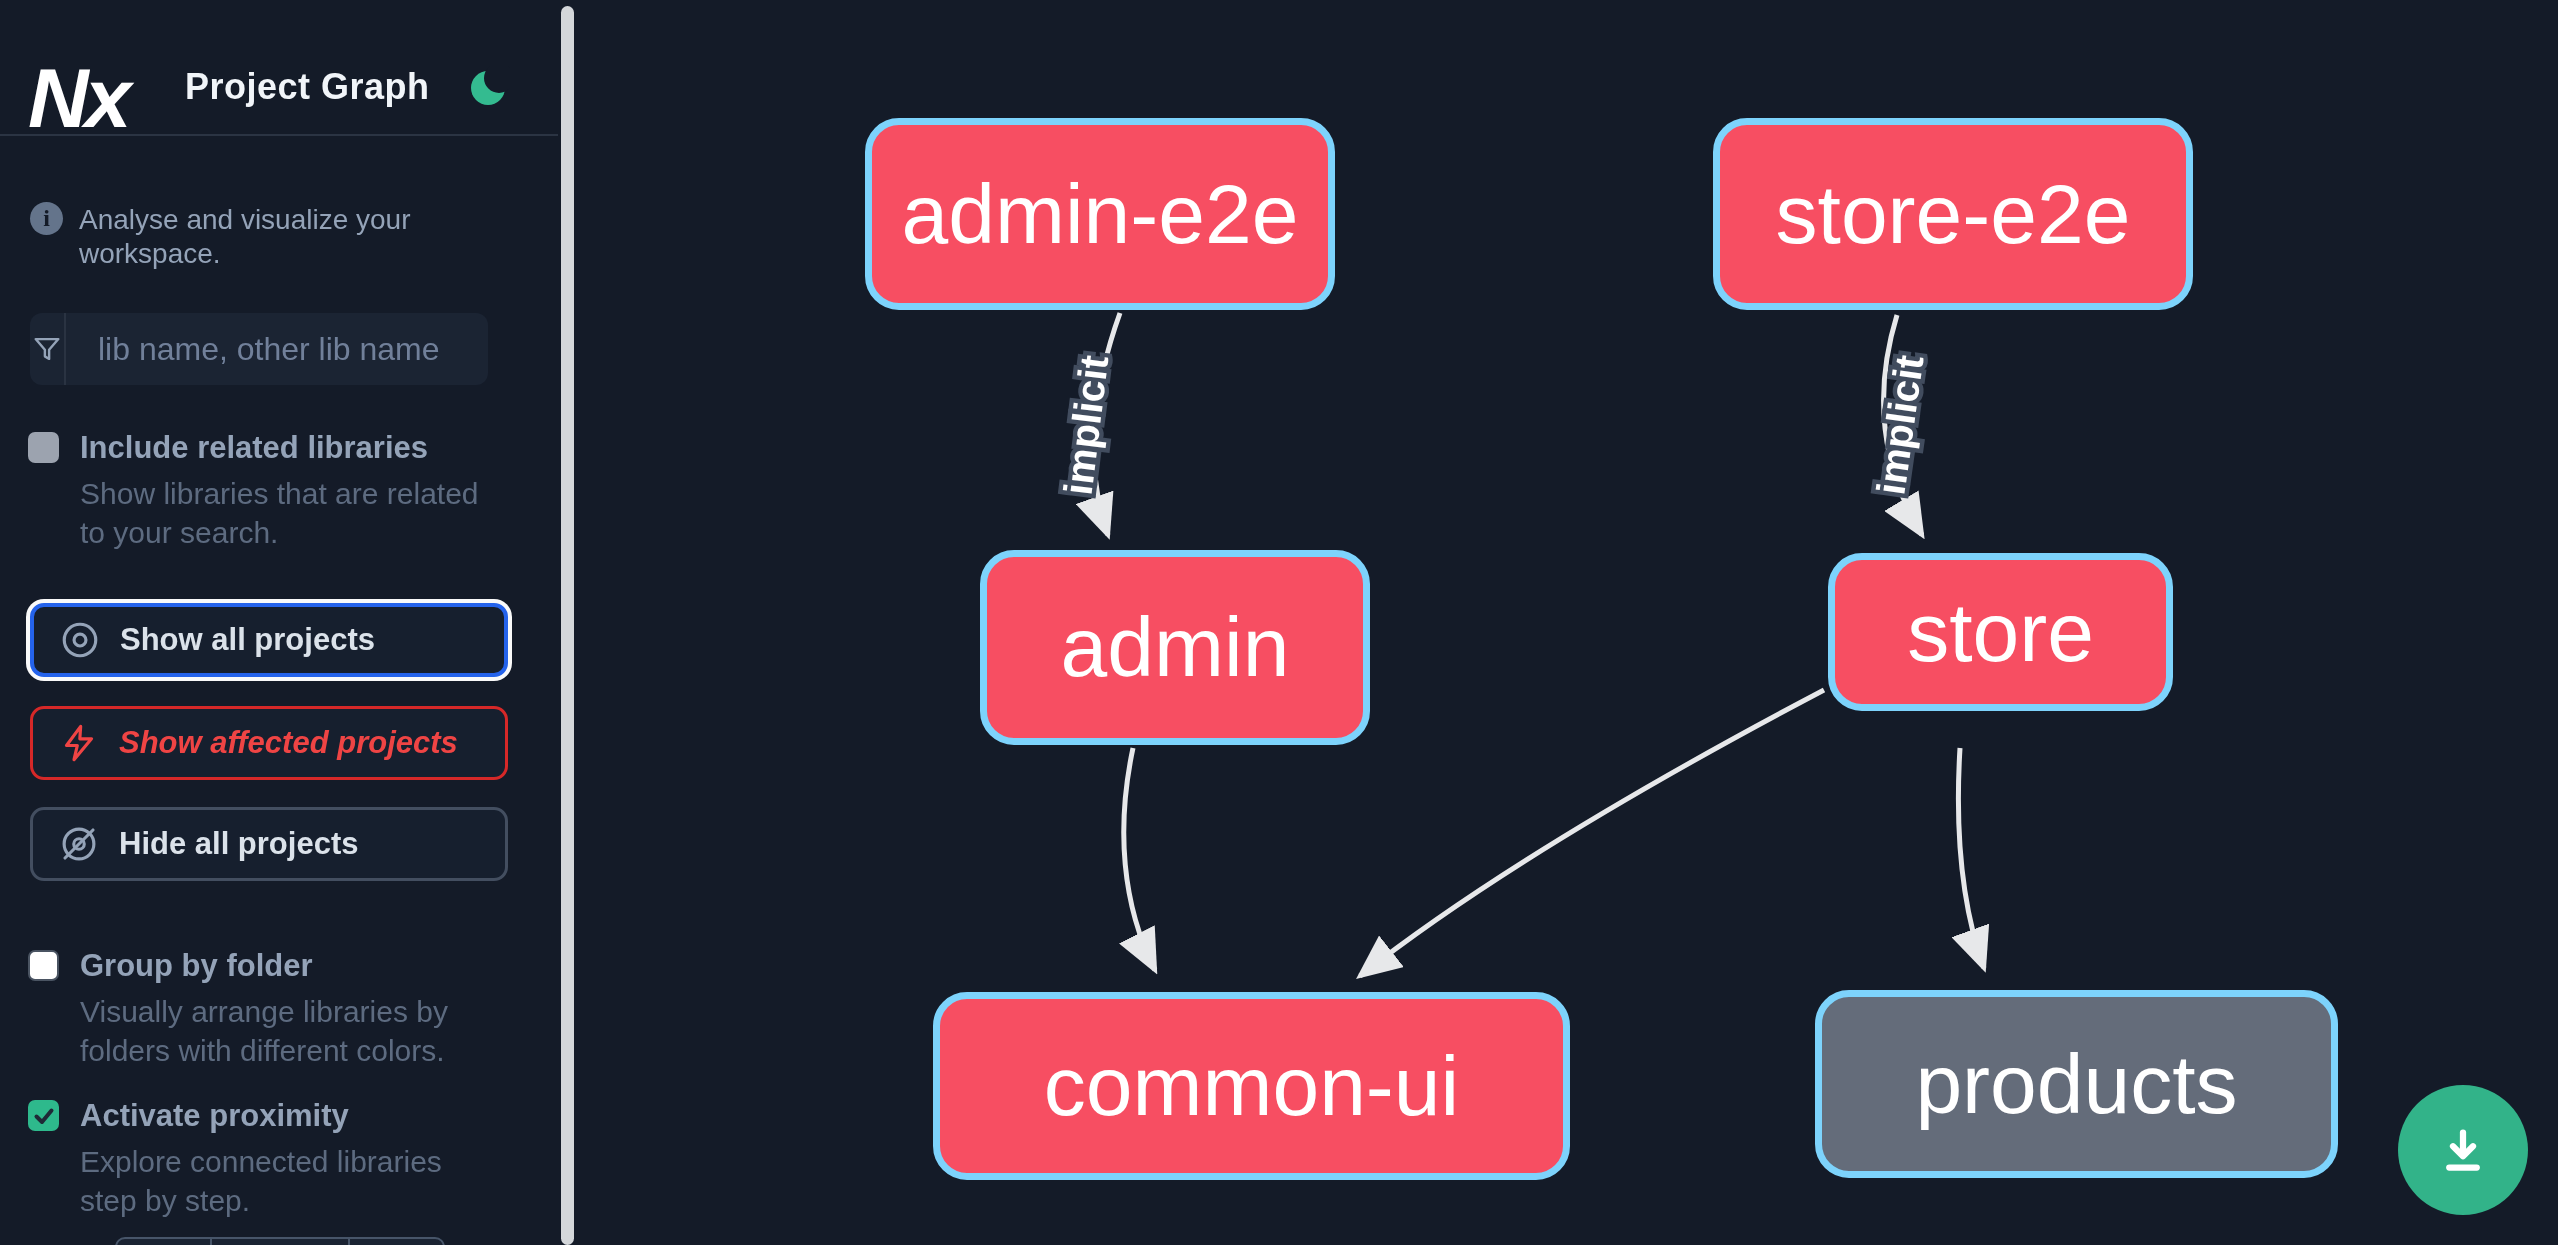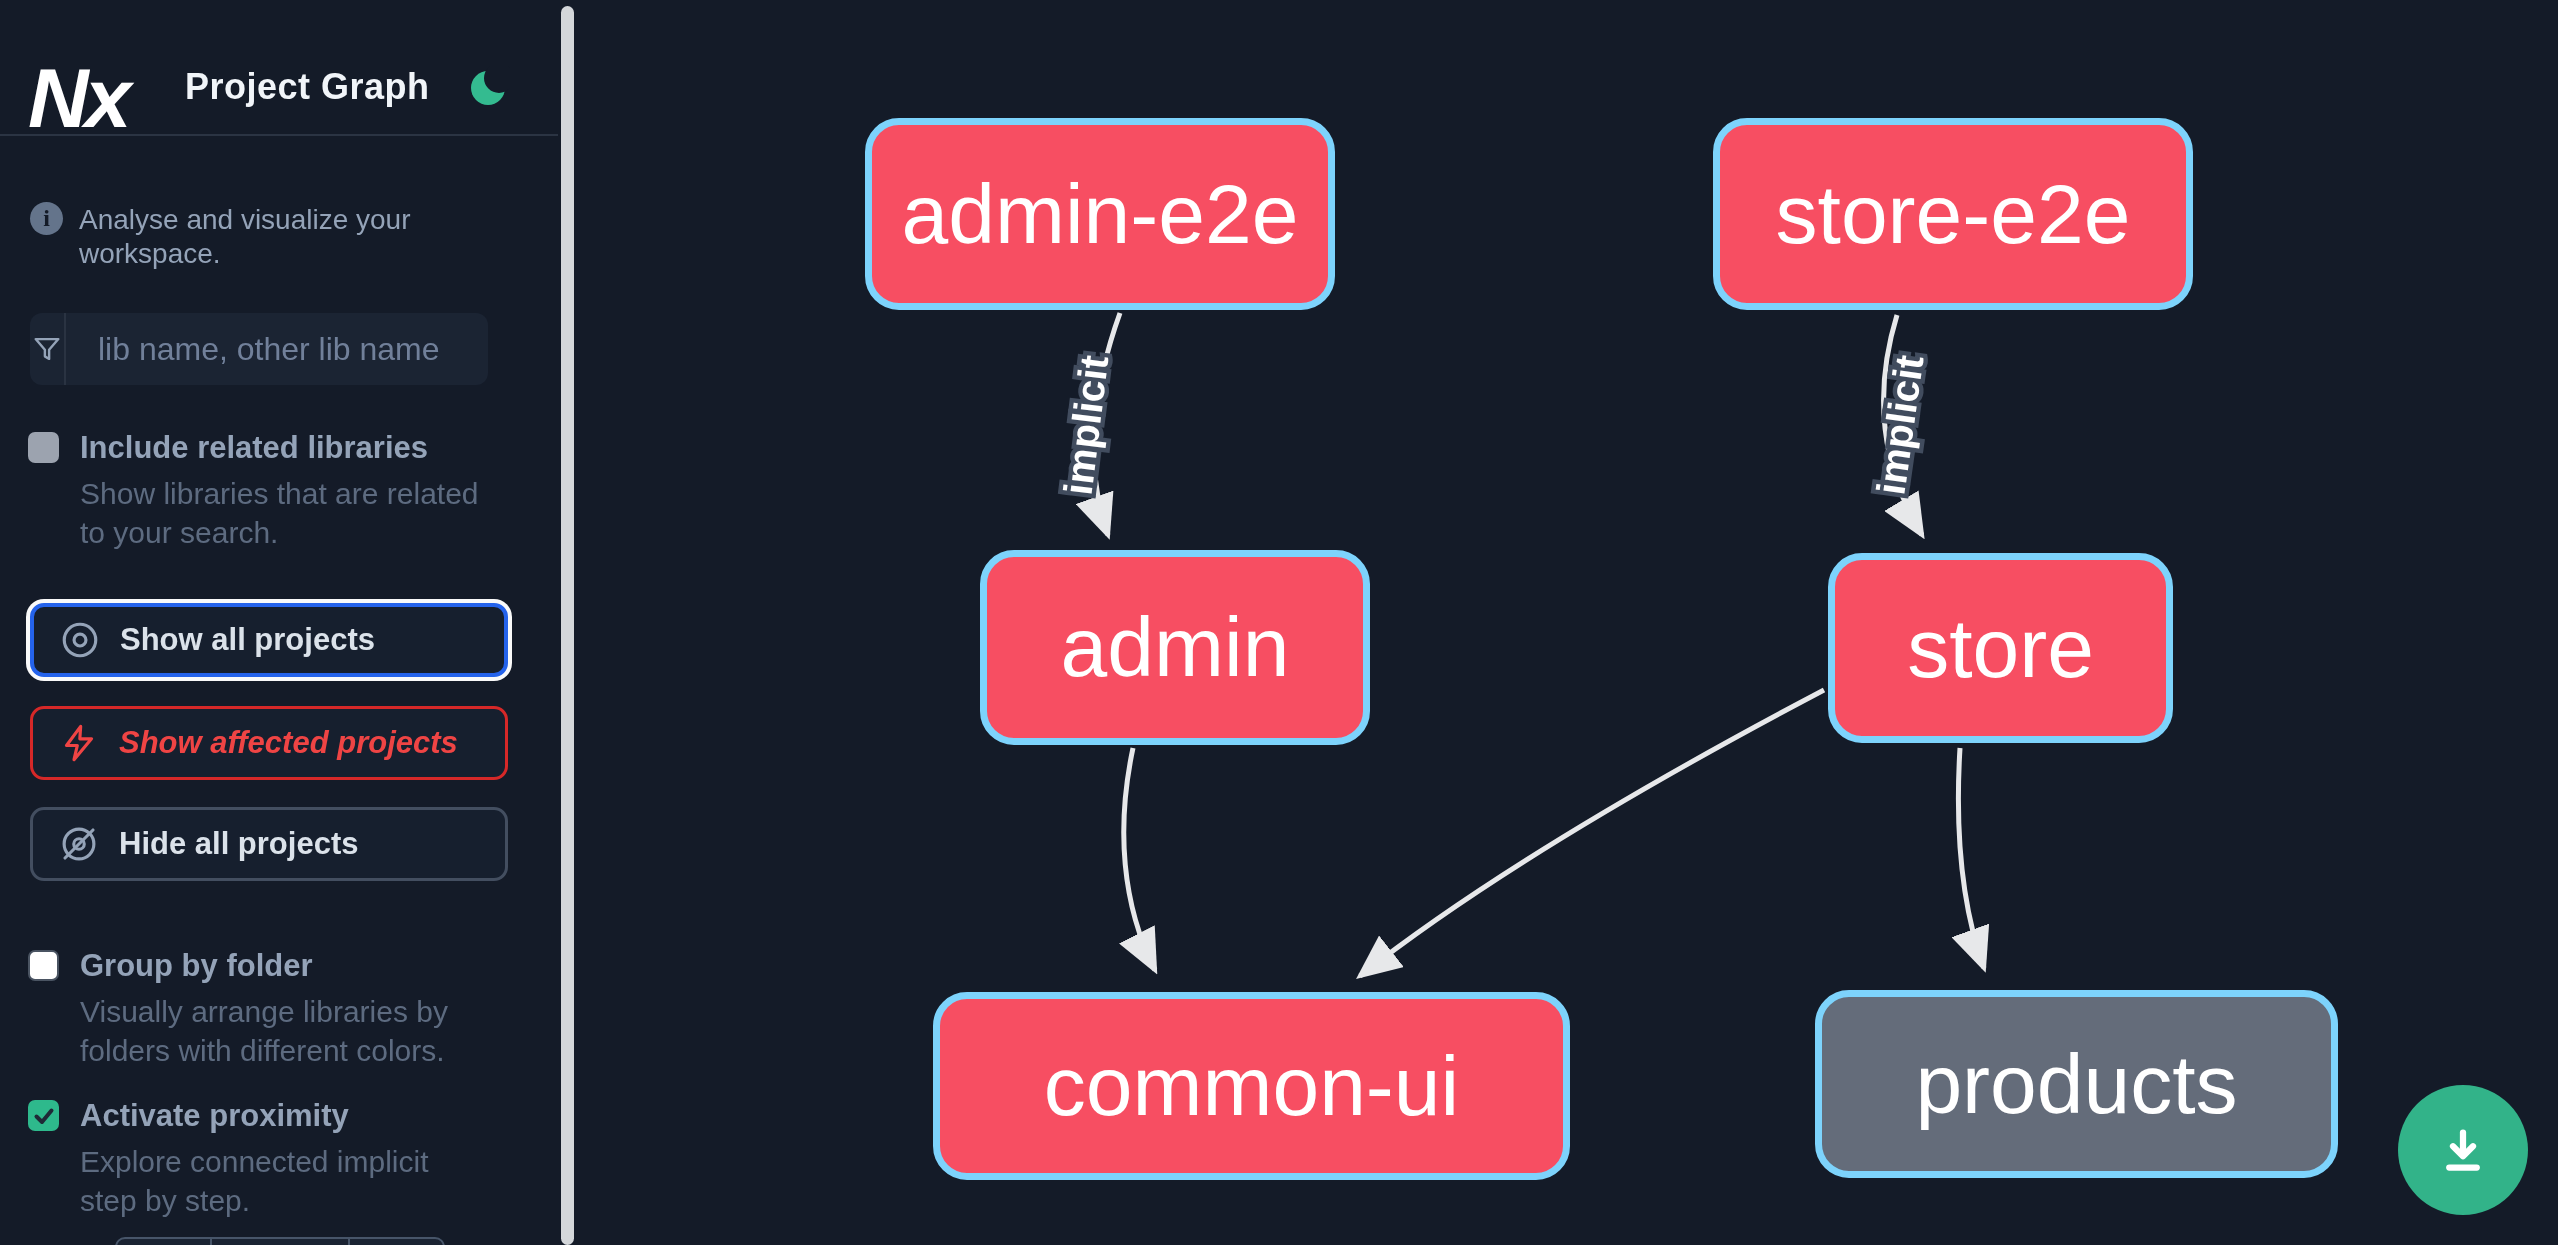--- a/index.html
+++ b/index.html
@@ -68,21 +68,21 @@
   .graph { position:absolute; left:578px; top:0; width:1980px; height:1245px; background:#141b28; }
   .edges { position:absolute; left:0; top:0; }
   .node { position:absolute; border:7px solid #7dd3fc; border-radius:34px;
           display:flex; align-items:center; justify-content:center;
           color:#ffffff; font-size:84px; cursor:pointer; }
   .node-pink { background:#f74e62; }
   .node-gray { background:#646c7a; }
   .n-admin-e2e { left:287px; top:118px;  width:470px; height:192px; }
   .n-store-e2e { left:1135px; top:118px; width:480px; height:192px; }
   .n-admin     { left:402px; top:550px;  width:390px; height:195px; }
-  .n-store     { left:1250px; top:553px; width:345px; height:190px; }
+  .n-store     { left:1250px; top:553px; width:345px; height:158px; }
   .n-common-ui { left:355px; top:992px;  width:637px; height:188px; }
   .n-products  { left:1237px; top:990px; width:523px; height:188px; }
 
   .edge-label { font-family:"Liberation Sans", sans-serif; font-size:40px; font-weight:700;
                 fill:#ffffff; stroke:#414c5e; stroke-width:9px; paint-order:stroke;
                 text-anchor:middle; }
 
   .fab { position:absolute; left:1820px; top:1085px; width:130px; height:130px; border-radius:50%;
          background:#32b389; border:none; display:flex; align-items:center; justify-content:center;
          cursor:pointer; }
@@ -160,21 +160,21 @@
       <span class="opt-desc">Visually arrange libraries by folders with different colors.</span>
     </label>
 
     <label class="opt" style="top:1098px;">
       <span class="cb cb-green">
         <svg width="24" height="24" viewBox="0 0 24 24" fill="none" stroke="#1f2937" stroke-width="4" stroke-linecap="round" stroke-linejoin="round">
           <path d="M4.5 12.5 L10 18 L19.5 6.5"></path>
         </svg>
       </span>
       <span class="opt-label">Activate proximity</span>
-      <span class="opt-desc">Explore connected implicit step by step.</span>
+      <span class="opt-desc">Explore connected libraries step by step.</span>
     </label>
 
     <div class="collapsed-control">
       <span></span>
         <span></span>
         <span></span>
     </div>
   </aside>
 
   <div class="scrollbar">

